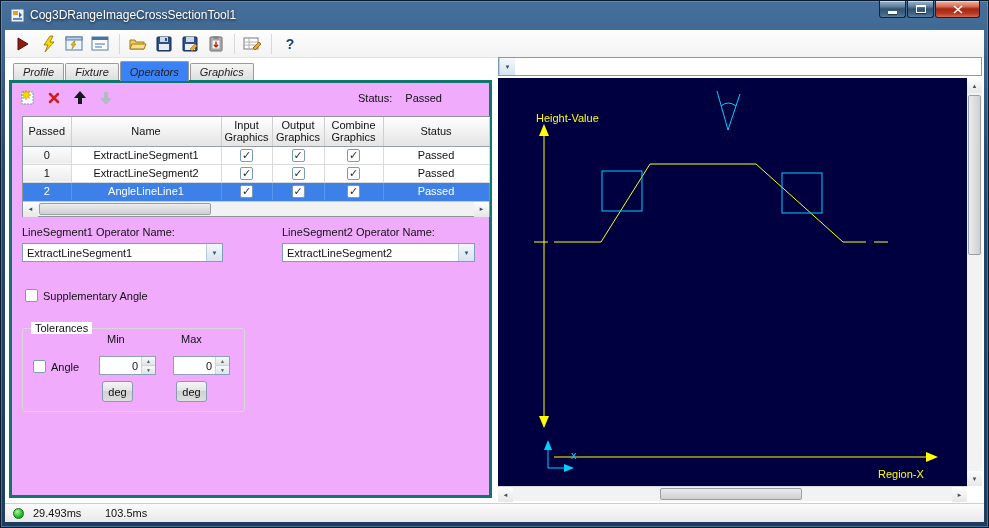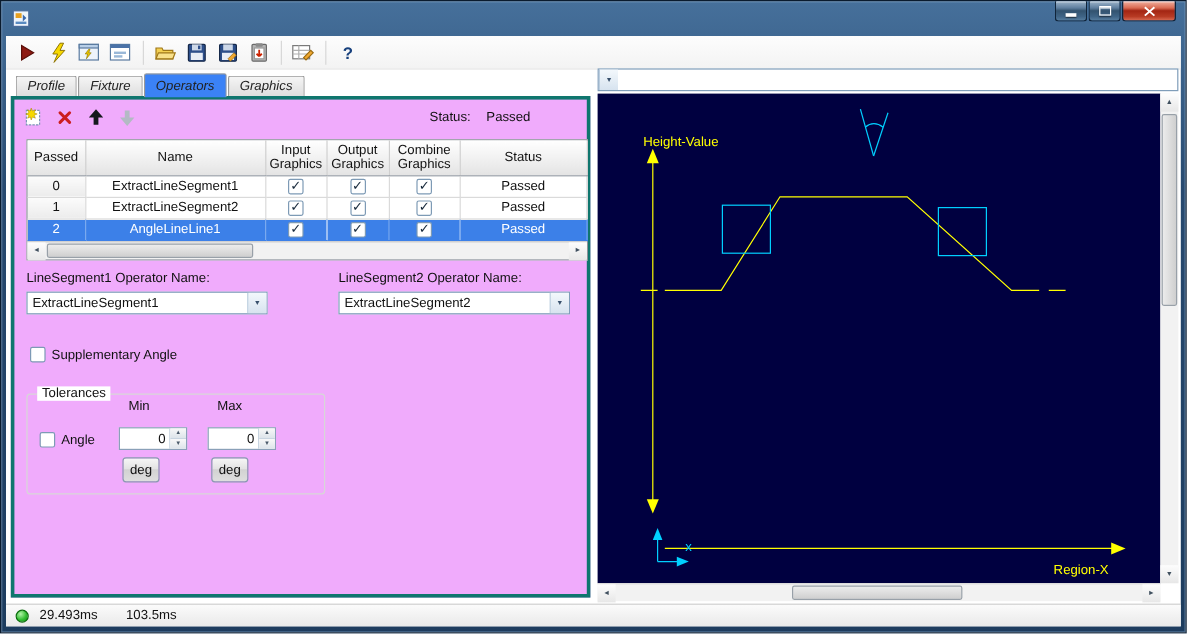--- a/index.html
+++ b/index.html
@@ -78,21 +78,21 @@
   .ls1-lbl{left:10px;top:143px;} .ls2-lbl{left:270px;top:143px;}
   .combo{position:absolute;height:19px;border:1px solid #7f9db9;background:#fff;
     display:flex;align-items:center;font-size:11px;color:#111;}
   .combo-text{flex:1;padding-left:4px;overflow:hidden;white-space:nowrap;}
   .combo-btn{width:16px;height:100%;display:flex;align-items:center;justify-content:center;
     background:linear-gradient(#f3f8fc,#d7e3ef);border-left:1px solid #b9ccde;font-size:6px;color:#38506c;}
   .combo1{left:10px;top:160px;width:201px;}
   .combo2{left:270px;top:160px;width:193px;}
   .chk{position:absolute;display:flex;align-items:center;gap:5px;font-size:11px;color:#111;white-space:nowrap;}
   .supp-chk{left:13px;top:206px;}
-  .groupbox{position:absolute;left:10px;top:245px;width:249px;height:84px;border:1px solid #d7d7d7;border-radius:3px;}
+  .groupbox{position:absolute;left:10px;top:245px;width:223px;height:84px;border:1px solid #d7d7d7;border-radius:3px;}
   .group-label{position:absolute;top:-7px;left:8px;background:#fff;padding:0 4px;font-size:11px;color:#111;}
   .min-lbl{left:84px;top:4px;} .max-lbl{left:158px;top:4px;}
   .angle-chk{left:10px;top:31px;}
   .numeric{position:absolute;width:57px;height:19px;border:1px solid #8aa0b8;background:#fff;display:flex;font-size:11px;}
   .num-val{flex:1;text-align:right;padding:3px 3px 0 0;color:#111;}
   .spin{width:14px;display:flex;flex-direction:column;border-left:1px solid #c8d4e0;}
   .spin-btn{flex:1;font-size:5px;color:#4a5a6a;display:flex;align-items:center;justify-content:center;
     background:linear-gradient(#f8f8f8,#dde4ea);}
   .spin-btn.up{border-bottom:1px solid #c8d4e0;}
   .num-min{left:76px;top:27px;} .num-max{left:150px;top:27px;}
@@ -134,20 +134,21 @@
 
   <div class="titlebar">
     <span class="title-icon">
       <svg width="15" height="15">
           <rect x="1" y="1" width="13" height="13" fill="#eef3fa" stroke="#4a6a9a"></rect>
           <rect x="3" y="3" width="5" height="4" fill="#e8a020"></rect>
           <polygon points="9,4 12,7 9,10" fill="#3a66aa"></polygon>
           <rect x="3" y="10" width="9" height="2" fill="#5a8ac0"></rect>
         </svg>
     </span>
+    <span class="title-text">Cog3DRangeImageCrossSectionTool1</span>
     <span class="win-btns">
       <span class="win-btn">
           <span class="glyph-min"></span>
         </span>
       <span class="win-btn">
           <span class="glyph-max"></span>
         </span>
       <span class="win-btn close">
         <svg width="10" height="9">
             <path d="M1,1 L9,8 M9,1 L1,8" stroke="#fff" stroke-width="1.6"></path>

